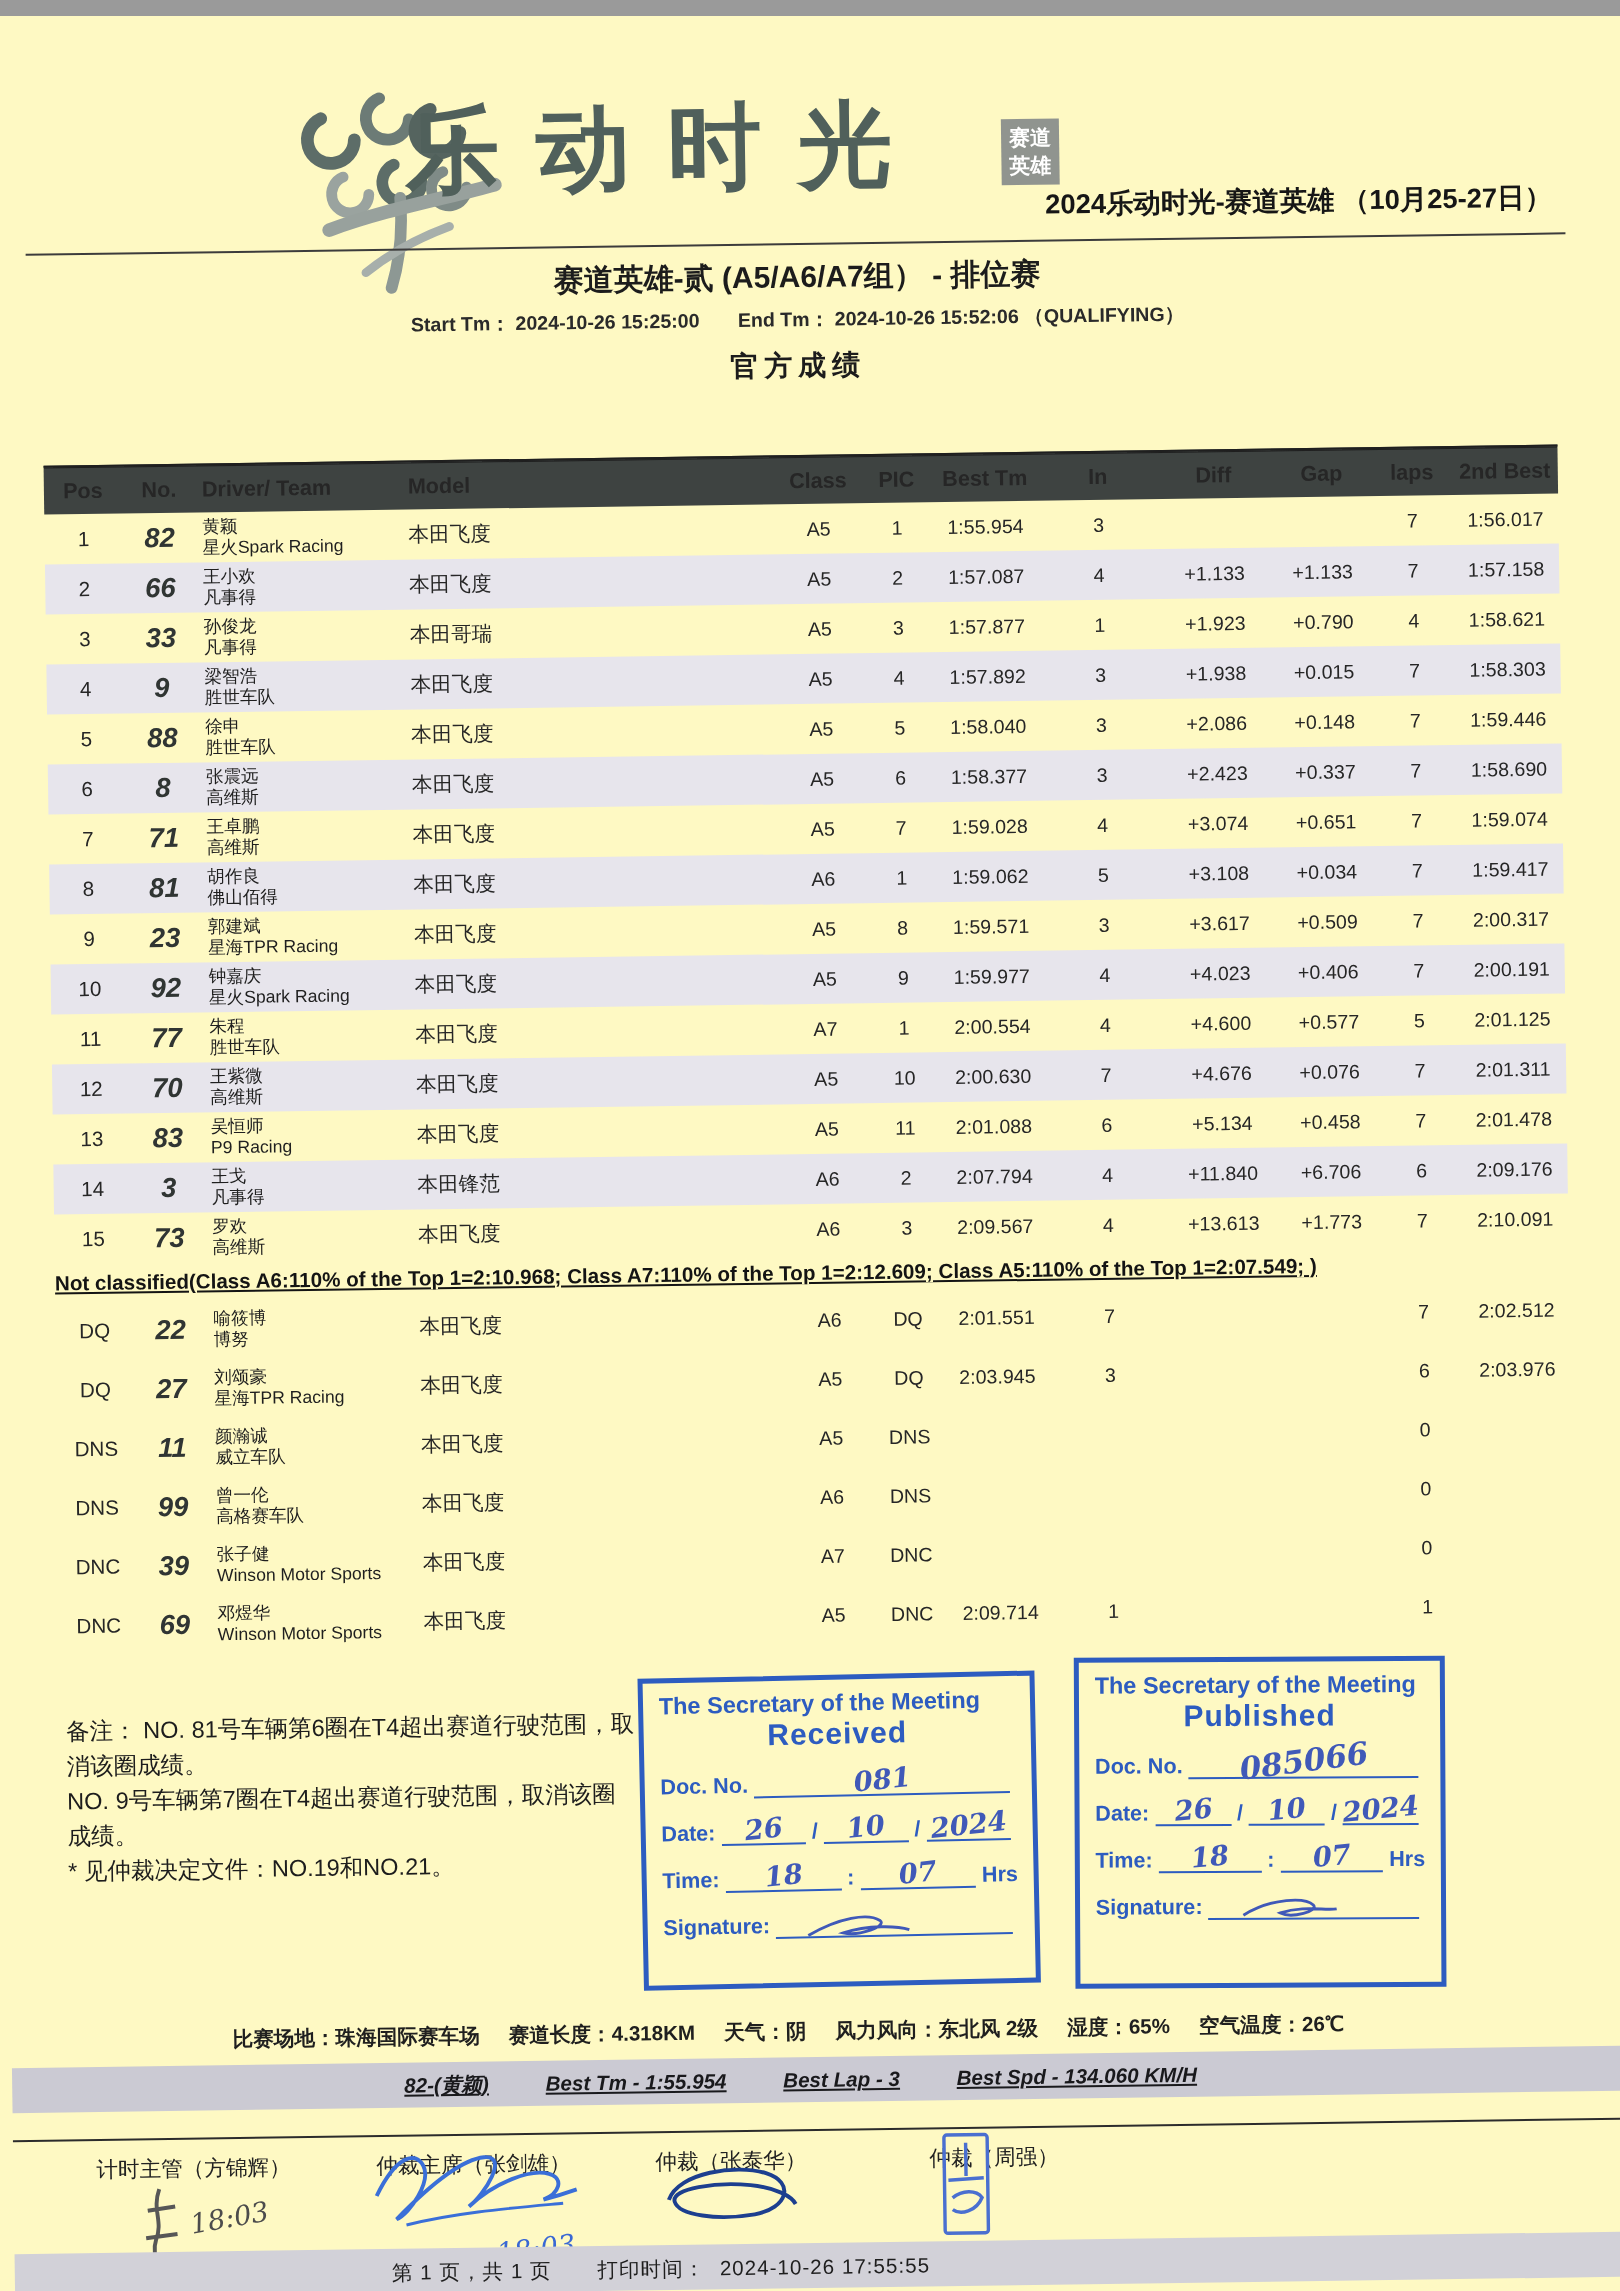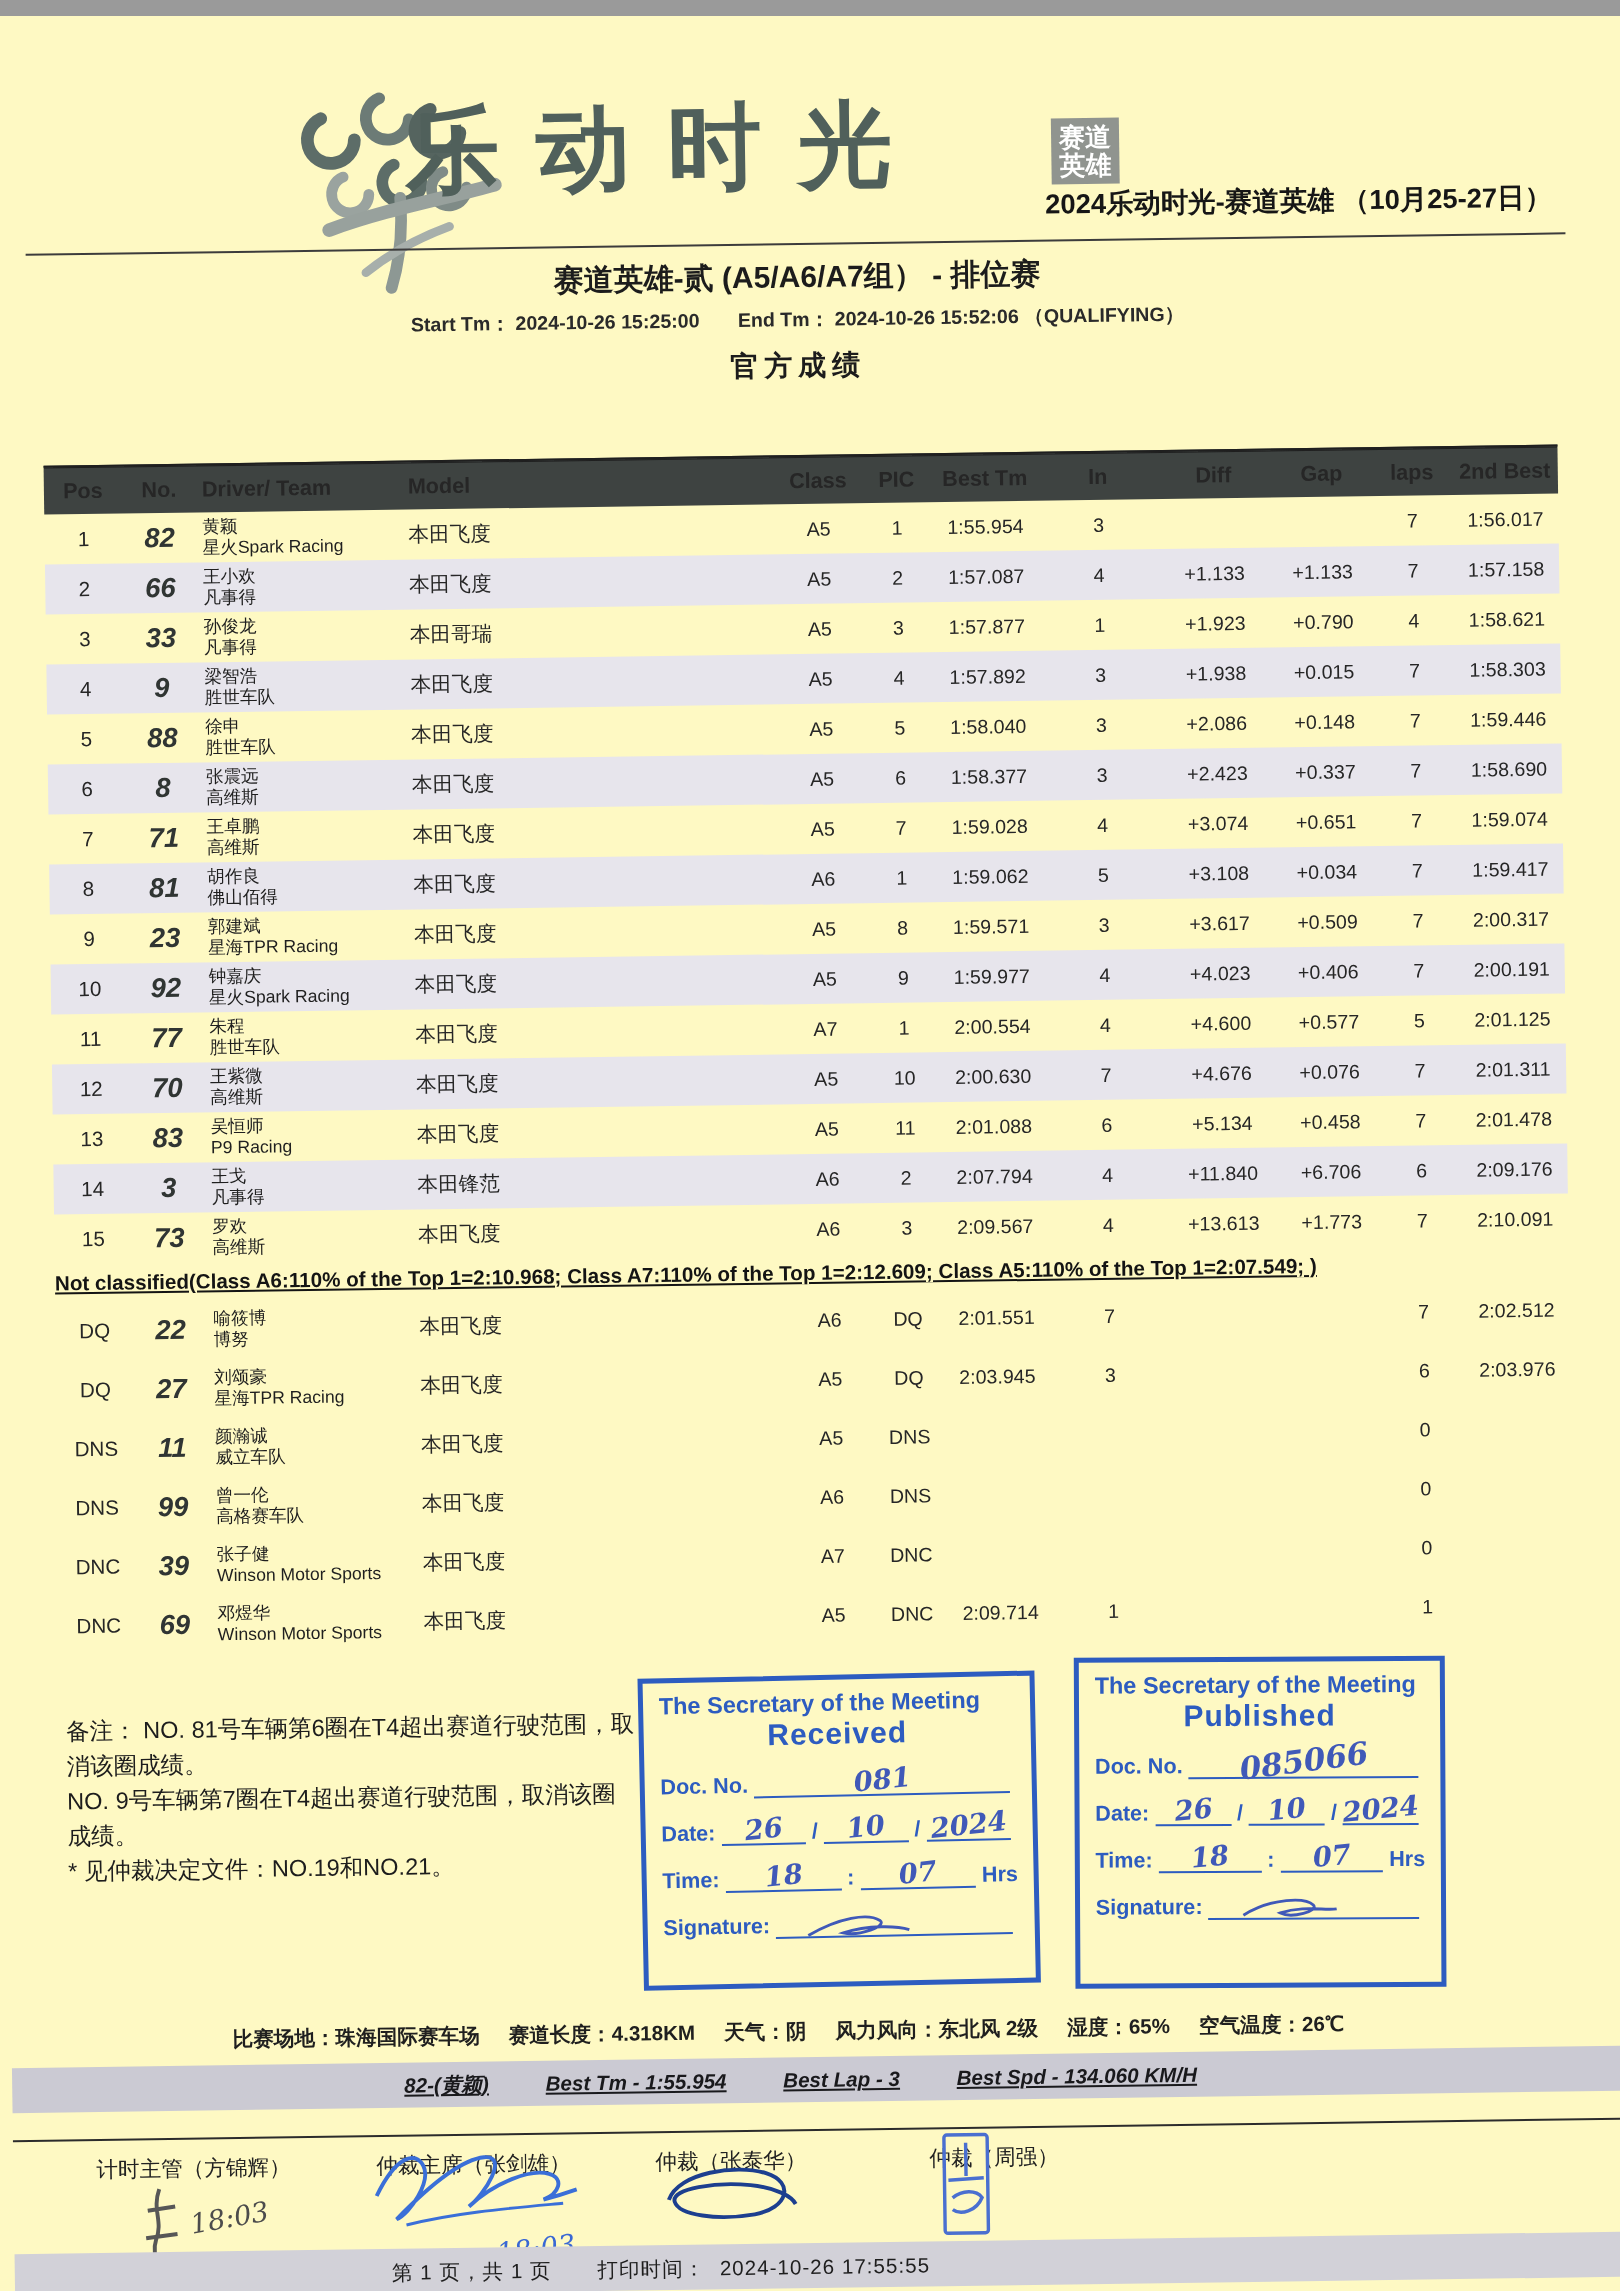--- a/index.html
+++ b/index.html
@@ -4,22 +4,22 @@
 <style>
   html,body{margin:0;padding:0;background:#9a9a9a;}
   .sheet{position:relative;width:1620px;height:2292px;background:#fef9c3;overflow:hidden;
          font-family:"Liberation Sans",sans-serif;color:#222;margin:16px auto;}
   .tilt{position:absolute;inset:0;transform:rotate(-0.8deg);transform-origin:50% 52%;}
   .abs{position:absolute;}
 
   
   .brand-text{position:absolute;left:420px;top:67px;font-family:"DejaVu Serif",serif;
               font-weight:bold;font-size:94px;letter-spacing:37px;color:#50605b;white-space:nowrap;}
-  .badge{position:absolute;left:1066px;top:106px;background:#90948f;color:#fff;
-         font-weight:bold;font-size:26px;line-height:28px;padding:4.9px 7.8px;text-align:right;}
+  .badge{position:absolute;left:1016px;top:106px;background:#90948f;color:#fff;
+         font-weight:bold;font-size:21px;line-height:28px;padding:4.9px 7.8px;text-align:right;}
   .event-line{position:absolute;right:54px;top:174px;font-size:27.4px;font-weight:bold;color:#161616;}
   .hr1{position:absolute;left:39px;right:41px;top:227px;border-top:2.9px solid #3c3c3c;}
   .session-title{position:absolute;left:0;right:0;top:241px;text-align:center;
                  font-size:30px;font-weight:bold;color:#1c1c1c;}
   .times-line{position:absolute;left:0;right:0;top:290px;text-align:center;
               font-size:19.6px;font-weight:bold;color:#2a2a2a;}
   .times-line .sp{display:inline-block;width:27.4px;}
   .results-title{position:absolute;left:0;right:0;top:331px;text-align:center;
                  font-size:28px;font-weight:bold;color:#1c1c1c;letter-spacing:5.9px;}
 

